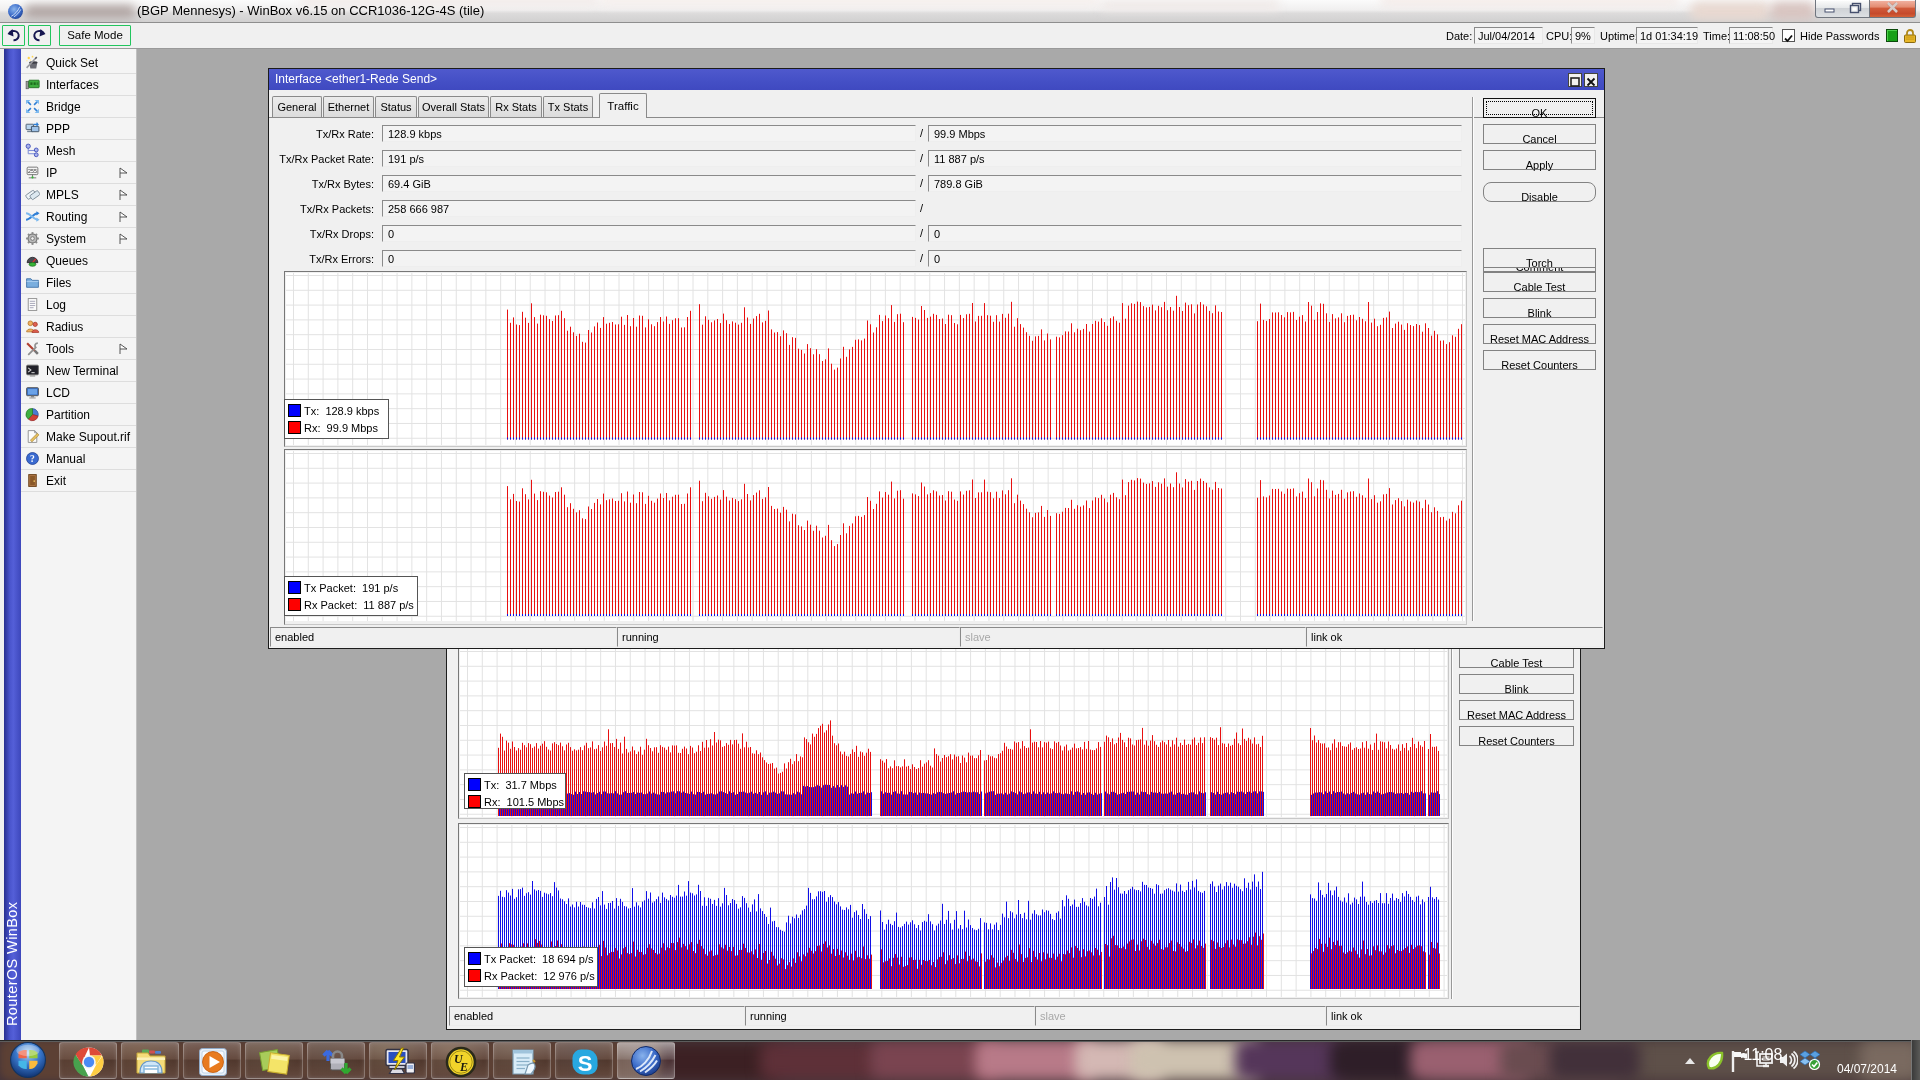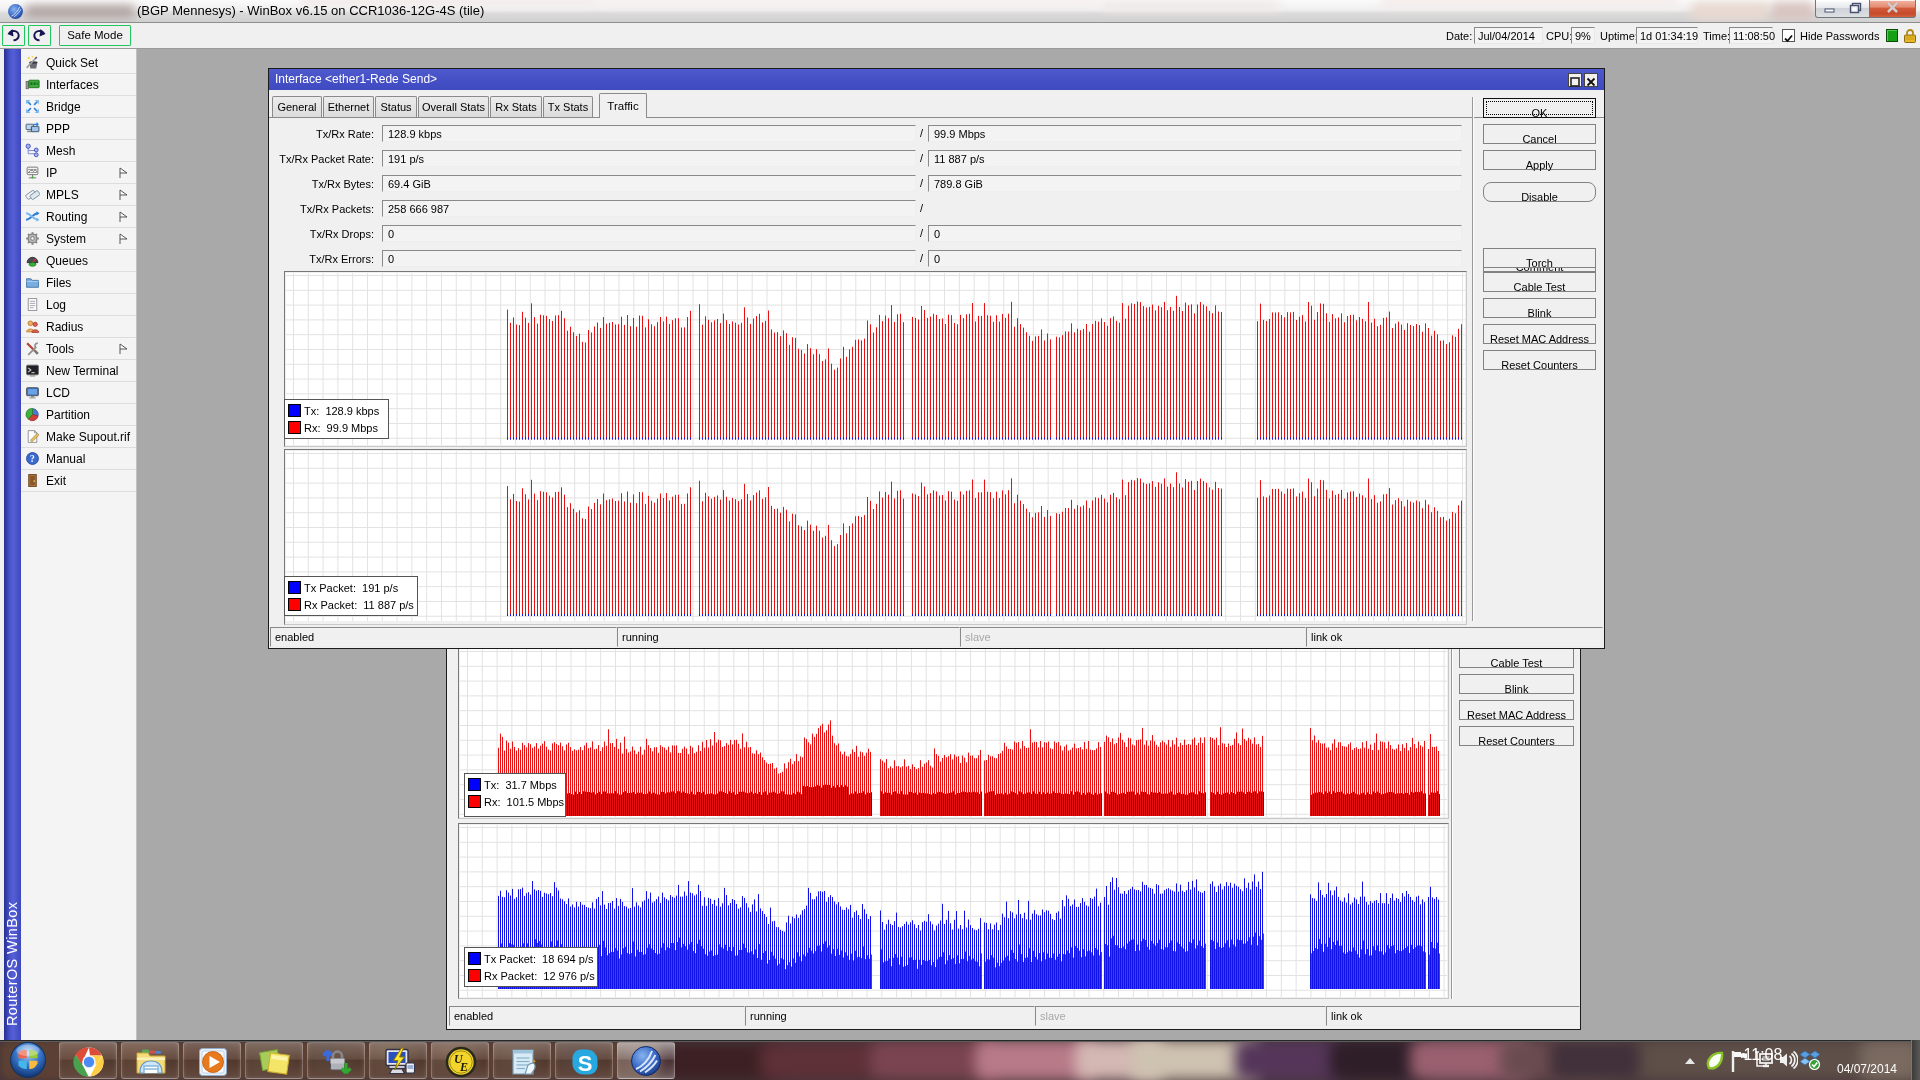--- a/index.html
+++ b/index.html
@@ -348,21 +348,21 @@
       </svg>
       <span class="t">Exit</span>
     </div>
 </div>
 <div class="win" style="left:446px;top:560px;width:1135px;height:470px;z-index:5">
 <div class="graph" style="left:11px;top:86px;width:991px;height:172px"></div>
 <div class="gwhite" style="left:13px;top:88px;width:987px;height:168px"><svg width="987" height="168">
         <path d="M38.5 98.8V167M40.5 84.6V167M42.5 87.8V167M44.5 101.6V167M46.5 91.6V167M48.5 93.7V167M50.5 99.8V167M52.5 92.5V167M54.5 98.0V167M56.5 101.5V167M58.5 99.1V167M60.5 100.8V167M62.5 93.8V167M64.5 96.2V167M66.5 98.3V167M68.5 94.1V167M70.5 95.2V167M72.5 98.9V167M74.5 97.5V167M76.5 94.1V167M78.5 99.6V167M80.5 96.7V167M82.5 94.7V167M84.5 92.2V167M86.5 97.8V167M88.5 100.5V167M90.5 101.6V167M92.5 94.4V167M94.5 93.2V167M96.5 95.0V167M98.5 96.2V167M100.5 93.6V167M102.5 97.3V167M104.5 101.4V167M106.5 95.5V167M108.5 93.8V167M110.5 98.1V167M112.5 101.8V167M114.5 100.3V167M116.5 101.4V167M118.5 100.7V167M120.5 98.1V167M122.5 101.2V167M124.5 96.5V167M126.5 93.8V167M128.5 99.2V167M130.5 98.4V167M132.5 92.4V167M134.5 100.2V167M136.5 99.7V167M138.5 96.1V167M140.5 102.0V167M142.5 98.3V167M144.5 92.5V167M146.5 96.8V167M148.5 80.3V167M150.5 94.2V167M152.5 94.0V167M154.5 98.0V167M156.5 89.9V167M158.5 99.9V167M160.5 93.6V167M162.5 104.5V167M164.5 87.7V167M166.5 99.9V167M168.5 103.5V167M170.5 102.4V167M172.5 97.5V167M174.5 101.3V167M176.5 105.1V167M178.5 102.6V167M180.5 97.7V167M182.5 105.8V167M184.5 100.7V167M186.5 89.8V167M188.5 96.2V167M190.5 99.0V167M192.5 102.3V167M194.5 98.3V167M196.5 98.2V167M198.5 103.8V167M200.5 96.2V167M202.5 97.9V167M204.5 98.6V167M206.5 100.8V167M208.5 97.6V167M210.5 103.4V167M212.5 96.4V167M214.5 96.6V167M216.5 96.4V167M218.5 103.8V167M220.5 104.0V167M222.5 99.8V167M224.5 97.6V167M226.5 99.5V167M228.5 105.2V167M230.5 96.9V167M232.5 98.5V167M234.5 104.2V167M236.5 102.7V167M238.5 96.3V167M240.5 102.0V167M242.5 92.8V167M244.5 98.7V167M246.5 91.0V167M248.5 98.5V167M250.5 90.2V167M252.5 96.5V167M254.5 83.0V167M256.5 93.5V167M258.5 90.7V167M260.5 91.3V167M262.5 97.9V167M264.5 97.1V167M266.5 94.1V167M268.5 95.8V167M270.5 90.9V167M272.5 95.4V167M274.5 91.0V167M276.5 90.8V167M278.5 94.7V167M280.5 99.8V167M282.5 84.4V167M284.5 98.3V167M286.5 92.7V167M288.5 98.5V167M290.5 98.0V167M292.5 104.3V167M294.5 104.7V167M296.5 101.3V167M298.5 105.2V167M300.5 103.5V167M302.5 108.3V167M304.5 111.1V167M306.5 113.5V167M308.5 115.0V167M310.5 114.6V167M312.5 114.0V167M314.5 119.6V167M316.5 118.6V167M318.5 124.6V167M320.5 123.9V167M322.5 122.7V167M324.5 114.4V167M326.5 119.5V167M328.5 113.2V167M330.5 109.8V167M332.5 115.2V167M334.5 112.2V167M336.5 105.1V167M338.5 112.2V167M340.5 107.4V167M342.5 108.3V167M344.5 88.4V167M346.5 90.1V167M348.5 93.3V167M350.5 95.4V167M352.5 84.6V167M354.5 87.8V167M356.5 84.9V167M358.5 79.1V167M360.5 76.8V167M362.5 74.8V167M364.5 83.5V167M366.5 81.3V167M368.5 75.5V167M370.5 71.4V167M372.5 86.7V167M374.5 94.2V167M376.5 96.3V167M378.5 94.5V167M380.5 102.5V167M382.5 105.3V167M384.5 102.7V167M386.5 106.9V167M388.5 107.5V167M390.5 104.9V167M392.5 100.4V167M394.5 103.0V167M396.5 96.8V167M398.5 107.8V167M400.5 102.5V167M402.5 103.3V167M404.5 106.9V167M406.5 103.7V167M408.5 99.7V167M410.5 102.9V167M420.5 110.2V167M422.5 111.7V167M424.5 113.6V167M426.5 110.1V167M428.5 119.3V167M430.5 117.4V167M432.5 119.2V167M434.5 111.3V167M436.5 117.2V167M438.5 117.1V167M440.5 118.4V167M442.5 117.4V167M444.5 110.3V167M446.5 117.6V167M448.5 116.9V167M450.5 120.0V167M452.5 115.3V167M454.5 118.0V167M456.5 120.0V167M458.5 119.1V167M460.5 111.2V167M462.5 117.7V167M464.5 114.7V167M466.5 113.4V167M468.5 111.2V167M470.5 116.7V167M472.5 118.5V167M474.5 99.4V167M476.5 105.1V167M478.5 106.7V167M480.5 112.6V167M482.5 109.0V167M484.5 106.0V167M486.5 108.2V167M488.5 107.2V167M490.5 105.2V167M492.5 110.4V167M494.5 105.6V167M496.5 107.7V167M498.5 107.2V167M500.5 114.0V167M502.5 106.5V167M504.5 108.6V167M506.5 113.3V167M508.5 103.6V167M510.5 106.7V167M512.5 106.6V167M514.5 109.1V167M516.5 109.2V167M518.5 106.3V167M520.5 101.0V167M524.5 111.5V167M526.5 111.0V167M528.5 105.9V167M530.5 107.3V167M532.5 107.2V167M534.5 108.8V167M536.5 109.3V167M538.5 105.1V167M540.5 104.2V167M542.5 101.8V167M544.5 93.8V167M546.5 97.5V167M548.5 99.9V167M550.5 99.9V167M552.5 100.6V167M554.5 92.5V167M556.5 93.8V167M558.5 93.1V167M560.5 99.7V167M562.5 92.1V167M564.5 97.1V167M566.5 99.0V167M568.5 98.6V167M570.5 80.3V167M572.5 93.6V167M574.5 92.7V167M576.5 93.0V167M578.5 98.3V167M580.5 92.0V167M582.5 98.4V167M584.5 93.1V167M586.5 93.7V167M588.5 92.6V167M590.5 99.3V167M592.5 100.1V167M594.5 92.4V167M596.5 93.9V167M598.5 92.9V167M600.5 96.5V167M602.5 101.5V167M604.5 97.5V167M606.5 95.6V167M608.5 101.5V167M610.5 100.7V167M612.5 98.6V167M614.5 94.6V167M616.5 99.4V167M618.5 99.0V167M620.5 98.1V167M622.5 100.4V167M624.5 92.9V167M626.5 99.8V167M628.5 92.0V167M630.5 100.6V167M632.5 101.1V167M634.5 101.1V167M636.5 99.4V167M638.5 93.1V167M640.5 97.9V167M644.5 92.8V167M646.5 86.6V167M648.5 88.3V167M650.5 93.0V167M652.5 89.4V167M654.5 95.3V167M656.5 94.0V167M658.5 88.5V167M660.5 83.9V167M662.5 90.9V167M664.5 93.3V167M666.5 98.0V167M668.5 88.7V167M670.5 89.4V167M672.5 95.5V167M674.5 96.5V167M676.5 91.2V167M678.5 90.8V167M680.5 90.4V167M682.5 78.9V167M684.5 95.7V167M686.5 91.5V167M688.5 96.7V167M690.5 91.6V167M692.5 86.1V167M694.5 92.2V167M696.5 95.8V167M698.5 97.9V167M700.5 93.4V167M702.5 91.6V167M704.5 93.2V167M706.5 95.5V167M708.5 91.0V167M710.5 97.8V167M712.5 91.3V167M714.5 95.4V167M716.5 88.7V167M718.5 97.7V167M720.5 93.8V167M722.5 96.0V167M724.5 90.6V167M726.5 95.9V167M728.5 94.9V167M730.5 95.7V167M732.5 90.4V167M734.5 88.5V167M736.5 96.1V167M738.5 93.8V167M740.5 88.5V167M742.5 94.1V167M744.5 88.3V167M750.5 88.2V167M752.5 89.0V167M754.5 90.7V167M756.5 88.7V167M758.5 96.1V167M760.5 78.2V167M762.5 94.2V167M764.5 94.7V167M766.5 98.0V167M768.5 94.5V167M770.5 96.8V167M772.5 95.9V167M774.5 89.8V167M776.5 83.5V167M778.5 94.3V167M780.5 96.1V167M782.5 79.5V167M784.5 89.9V167M786.5 91.9V167M788.5 88.8V167M790.5 90.5V167M792.5 94.6V167M794.5 88.4V167M796.5 95.4V167M798.5 94.8V167M800.5 98.0V167M802.5 86.8V167M850.5 79.0V167M852.5 91.2V167M854.5 86.5V167M856.5 93.5V167M858.5 91.1V167M860.5 94.2V167M862.5 94.6V167M864.5 94.3V167M866.5 98.7V167M868.5 98.4V167M870.5 101.2V167M872.5 94.5V167M874.5 90.3V167M876.5 98.7V167M878.5 93.2V167M880.5 93.3V167M882.5 97.0V167M884.5 97.5V167M886.5 97.8V167M888.5 95.3V167M890.5 93.5V167M892.5 100.8V167M894.5 99.1V167M896.5 98.3V167M898.5 100.0V167M900.5 99.5V167M902.5 93.2V167M904.5 98.7V167M906.5 92.1V167M908.5 99.7V167M910.5 95.5V167M912.5 101.0V167M914.5 93.8V167M916.5 84.6V167M918.5 100.8V167M920.5 92.3V167M922.5 92.7V167M924.5 93.3V167M926.5 99.4V167M928.5 92.5V167M930.5 96.0V167M932.5 99.8V167M934.5 100.6V167M936.5 99.5V167M938.5 95.5V167M940.5 101.9V167M942.5 95.2V167M944.5 98.9V167M946.5 94.0V167M948.5 101.4V167M950.5 98.0V167M952.5 88.8V167M954.5 95.0V167M956.5 99.2V167M958.5 92.5V167M960.5 96.3V167M962.5 97.8V167M964.5 92.0V167M968.5 100.0V167M970.5 85.0V167M972.5 97.8V167M974.5 97.9V167M976.5 97.4V167M978.5 101.9V167" stroke="#e81010" stroke-width="1" fill="none"></path>
         <path d="M39.5 145.2V167M41.5 143.3V167M43.5 143.5V167M45.5 144.1V167M47.5 145.0V167M49.5 142.9V167M51.5 142.9V167M53.5 144.0V167M55.5 144.0V167M57.5 145.0V167M59.5 145.8V167M61.5 144.5V167M63.5 143.7V167M65.5 145.6V167M67.5 142.9V167M69.5 145.0V167M71.5 145.0V167M73.5 145.6V167M75.5 142.2V167M77.5 143.1V167M79.5 142.6V167M81.5 143.6V167M83.5 145.7V167M85.5 144.6V167M87.5 144.0V167M89.5 145.4V167M91.5 142.4V167M93.5 144.5V167M95.5 145.2V167M97.5 142.9V167M99.5 145.4V167M101.5 142.5V167M103.5 144.2V167M105.5 143.8V167M107.5 144.6V167M109.5 144.1V167M111.5 145.1V167M113.5 145.7V167M115.5 142.7V167M117.5 145.0V167M119.5 143.0V167M121.5 145.0V167M123.5 142.3V167M125.5 142.6V167M127.5 143.1V167M129.5 143.1V167M131.5 143.7V167M133.5 143.2V167M135.5 145.4V167M137.5 144.1V167M139.5 142.8V167M141.5 145.1V167M143.5 142.5V167M145.5 142.6V167M147.5 144.3V167M149.5 144.5V167M151.5 144.2V167M153.5 144.4V167M155.5 142.2V167M157.5 144.4V167M159.5 145.7V167M161.5 145.5V167M163.5 143.2V167M165.5 142.2V167M167.5 144.0V167M169.5 144.0V167M171.5 143.8V167M173.5 143.1V167M175.5 145.0V167M177.5 143.6V167M179.5 143.8V167M181.5 143.6V167M183.5 145.1V167M185.5 145.2V167M187.5 144.5V167M189.5 142.5V167M191.5 144.6V167M193.5 143.6V167M195.5 144.7V167M197.5 145.4V167M199.5 145.6V167M201.5 142.9V167M203.5 143.0V167M205.5 144.5V167M207.5 143.3V167M209.5 143.4V167M211.5 142.6V167M213.5 142.4V167M215.5 144.3V167M217.5 142.2V167M219.5 142.3V167M221.5 143.7V167M223.5 142.6V167M225.5 144.0V167M227.5 144.4V167M229.5 144.9V167M231.5 142.6V167M233.5 145.2V167M235.5 145.6V167M237.5 142.9V167M239.5 143.0V167M241.5 144.1V167M243.5 142.8V167M245.5 145.6V167M247.5 144.9V167M249.5 144.8V167M251.5 144.3V167M253.5 145.2V167M255.5 145.5V167M257.5 144.6V167M259.5 142.6V167M261.5 142.3V167M263.5 143.1V167M265.5 144.1V167M267.5 144.9V167M269.5 142.3V167M271.5 143.9V167M273.5 143.2V167M275.5 145.7V167M277.5 145.0V167M279.5 142.8V167M281.5 142.9V167M283.5 142.6V167M285.5 143.6V167M287.5 144.3V167M289.5 143.7V167M291.5 142.7V167M293.5 144.7V167M295.5 143.9V167M297.5 144.8V167M299.5 143.0V167M301.5 145.8V167M303.5 143.3V167M305.5 142.4V167M307.5 145.7V167M309.5 143.7V167M311.5 143.5V167M313.5 142.7V167M315.5 143.7V167M317.5 144.9V167M319.5 144.3V167M321.5 142.3V167M323.5 142.5V167M325.5 145.3V167M327.5 145.5V167M329.5 145.5V167M331.5 145.7V167M333.5 144.2V167M335.5 145.3V167M337.5 142.7V167M339.5 143.4V167M341.5 145.3V167M343.5 136.9V167M345.5 137.6V167M347.5 137.0V167M349.5 138.0V167M351.5 138.2V167M353.5 138.1V167M355.5 137.4V167M357.5 136.2V167M359.5 136.8V167M361.5 138.6V167M363.5 136.2V167M365.5 135.7V167M367.5 136.0V167M369.5 136.0V167M371.5 138.8V167M373.5 137.1V167M375.5 138.6V167M377.5 136.0V167M379.5 138.2V167M381.5 136.2V167M383.5 137.9V167M385.5 136.3V167M387.5 137.7V167M389.5 145.6V167M391.5 144.4V167M393.5 144.7V167M395.5 142.6V167M397.5 144.7V167M399.5 144.0V167M401.5 143.8V167M403.5 142.4V167M405.5 145.4V167M407.5 143.6V167M409.5 144.0V167M411.5 143.2V167M421.5 142.3V167M423.5 144.7V167M425.5 143.3V167M427.5 143.9V167M429.5 143.8V167M431.5 145.6V167M433.5 142.9V167M435.5 142.3V167M437.5 144.5V167M439.5 144.7V167M441.5 142.2V167M443.5 145.4V167M445.5 145.5V167M447.5 145.5V167M449.5 142.9V167M451.5 143.1V167M453.5 144.2V167M455.5 143.6V167M457.5 145.7V167M459.5 143.5V167M461.5 144.2V167M463.5 143.9V167M465.5 144.4V167M467.5 144.4V167M469.5 145.0V167M471.5 145.6V167M473.5 144.2V167M475.5 144.9V167M477.5 143.3V167M479.5 142.9V167M481.5 143.2V167M483.5 144.2V167M485.5 144.9V167M487.5 144.4V167M489.5 144.0V167M491.5 143.5V167M493.5 142.3V167M495.5 145.5V167M497.5 144.1V167M499.5 144.0V167M501.5 143.2V167M503.5 142.6V167M505.5 143.0V167M507.5 143.5V167M509.5 143.1V167M511.5 143.4V167M513.5 142.7V167M515.5 143.3V167M517.5 143.3V167M519.5 144.9V167M521.5 142.5V167M525.5 144.4V167M527.5 143.6V167M529.5 142.8V167M531.5 142.3V167M533.5 142.2V167M535.5 145.8V167M537.5 144.7V167M539.5 144.7V167M541.5 144.4V167M543.5 145.3V167M545.5 143.8V167M547.5 145.5V167M549.5 144.7V167M551.5 142.4V167M553.5 143.1V167M555.5 144.1V167M557.5 145.4V167M559.5 142.4V167M561.5 143.3V167M563.5 145.1V167M565.5 144.6V167M567.5 143.5V167M569.5 143.3V167M571.5 144.9V167M573.5 142.4V167M575.5 144.6V167M577.5 144.9V167M579.5 142.8V167M581.5 145.2V167M583.5 143.3V167M585.5 145.1V167M587.5 143.6V167M589.5 144.8V167M591.5 144.4V167M593.5 142.4V167M595.5 144.1V167M597.5 144.2V167M599.5 143.6V167M601.5 144.8V167M603.5 145.2V167M605.5 144.4V167M607.5 144.8V167M609.5 145.1V167M611.5 142.3V167M613.5 145.7V167M615.5 142.9V167M617.5 142.4V167M619.5 143.3V167M621.5 145.7V167M623.5 144.0V167M625.5 145.7V167M627.5 143.6V167M629.5 143.3V167M631.5 144.9V167M633.5 145.8V167M635.5 143.8V167M637.5 145.5V167M639.5 144.7V167M641.5 144.2V167M645.5 142.6V167M647.5 144.5V167M649.5 145.3V167M651.5 142.9V167M653.5 142.8V167M655.5 143.9V167M657.5 145.6V167M659.5 145.1V167M661.5 144.3V167M663.5 143.8V167M665.5 145.0V167M667.5 142.9V167M669.5 142.8V167M671.5 142.5V167M673.5 142.6V167M675.5 145.7V167M677.5 143.7V167M679.5 145.5V167M681.5 142.6V167M683.5 143.1V167M685.5 143.1V167M687.5 145.1V167M689.5 145.6V167M691.5 142.9V167M693.5 143.6V167M695.5 143.6V167M697.5 144.1V167M699.5 142.9V167M701.5 144.6V167M703.5 144.8V167M705.5 144.5V167M707.5 144.7V167M709.5 143.5V167M711.5 142.6V167M713.5 145.5V167M715.5 145.6V167M717.5 144.0V167M719.5 143.4V167M721.5 145.1V167M723.5 144.8V167M725.5 145.6V167M727.5 145.7V167M729.5 144.0V167M731.5 143.3V167M733.5 143.4V167M735.5 145.2V167M737.5 145.4V167M739.5 142.4V167M741.5 143.9V167M743.5 144.3V167M745.5 143.3V167M751.5 143.2V167M753.5 143.9V167M755.5 145.5V167M757.5 142.8V167M759.5 145.0V167M761.5 145.7V167M763.5 144.5V167M765.5 143.9V167M767.5 143.5V167M769.5 145.2V167M771.5 143.2V167M773.5 144.0V167M775.5 145.2V167M777.5 142.7V167M779.5 142.9V167M781.5 142.5V167M783.5 143.4V167M785.5 145.0V167M787.5 143.0V167M789.5 142.6V167M791.5 143.9V167M793.5 142.5V167M795.5 142.3V167M797.5 144.4V167M799.5 142.4V167M801.5 142.4V167M803.5 142.9V167M851.5 145.8V167M853.5 144.5V167M855.5 143.6V167M857.5 143.6V167M859.5 143.1V167M861.5 143.5V167M863.5 145.2V167M865.5 142.4V167M867.5 143.9V167M869.5 142.6V167M871.5 145.1V167M873.5 142.2V167M875.5 143.8V167M877.5 143.0V167M879.5 143.1V167M881.5 142.6V167M883.5 144.5V167M885.5 145.5V167M887.5 144.3V167M889.5 145.2V167M891.5 143.9V167M893.5 142.9V167M895.5 144.5V167M897.5 145.3V167M899.5 145.7V167M901.5 144.3V167M903.5 143.7V167M905.5 145.7V167M907.5 143.4V167M909.5 145.0V167M911.5 145.4V167M913.5 142.5V167M915.5 143.9V167M917.5 142.6V167M919.5 143.9V167M921.5 145.4V167M923.5 144.9V167M925.5 144.3V167M927.5 143.5V167M929.5 143.0V167M931.5 143.1V167M933.5 143.5V167M935.5 144.9V167M937.5 144.3V167M939.5 144.4V167M941.5 144.0V167M943.5 144.8V167M945.5 143.9V167M947.5 144.1V167M949.5 145.7V167M951.5 142.8V167M953.5 143.7V167M955.5 142.9V167M957.5 143.1V167M959.5 143.2V167M961.5 142.2V167M963.5 144.4V167M965.5 144.4V167M969.5 145.8V167M971.5 143.4V167M973.5 143.7V167M975.5 143.7V167M977.5 142.2V167M979.5 145.1V167" stroke="#1010e8" stroke-width="1" fill="none"></path>
       </svg></div>
-<div class="legend" style="left:17px;top:212px;width:102px;height:44px">
+<div class="legend" style="left:17px;top:212px;width:102px;height:36px">
       <div class="sq" style="top:4px;background:#0000fe"></div>
       <div class="sq" style="top:21px;background:#fe0000"></div>
       <span class="lt" style="top:5px">Tx:&nbsp; 31.7 Mbps</span>
       <span class="lt" style="top:22px">Rx:&nbsp; 101.5 Mbps</span>
     </div>
 <div class="graph" style="left:11px;top:262px;width:991px;height:176px"></div>
 <div class="gwhite" style="left:13px;top:264px;width:987px;height:172px"><svg width="987" height="172">
         <path d="M38.5 70.9V164M40.5 65.8V164M42.5 71.8V164M44.5 72.2V164M46.5 65.2V164M48.5 67.6V164M50.5 70.5V164M52.5 63.9V164M54.5 73.8V164M56.5 72.2V164M58.5 64.3V164M60.5 64.1V164M62.5 62.6V164M64.5 70.9V164M66.5 68.2V164M68.5 67.2V164M70.5 69.6V164M72.5 56.0V164M74.5 64.4V164M76.5 65.7V164M78.5 65.0V164M80.5 65.9V164M82.5 71.9V164M84.5 67.7V164M86.5 68.5V164M88.5 69.3V164M90.5 68.1V164M92.5 71.2V164M94.5 57.1V164M96.5 62.6V164M98.5 65.4V164M100.5 73.5V164M102.5 74.3V164M104.5 76.3V164M106.5 79.0V164M108.5 73.4V164M110.5 81.6V164M112.5 79.5V164M114.5 82.4V164M116.5 76.8V164M118.5 81.5V164M120.5 77.0V164M122.5 79.7V164M124.5 79.9V164M126.5 82.0V164M128.5 82.7V164M130.5 83.2V164M132.5 77.3V164M134.5 83.5V164M136.5 73.9V164M138.5 72.0V164M140.5 80.4V164M142.5 66.1V164M144.5 79.6V164M146.5 83.9V164M148.5 78.0V164M150.5 77.8V164M152.5 76.0V164M154.5 83.6V164M156.5 73.1V164M158.5 80.9V164M160.5 73.8V164M162.5 76.9V164M164.5 81.1V164M166.5 81.6V164M168.5 83.5V164M170.5 83.0V164M172.5 63.1V164M174.5 81.7V164M176.5 77.3V164M178.5 80.5V164M180.5 82.4V164M182.5 76.7V164M184.5 75.4V164M186.5 66.1V164M188.5 73.7V164M190.5 67.5V164M192.5 77.5V164M194.5 76.4V164M196.5 74.1V164M198.5 71.5V164M200.5 77.9V164M202.5 67.6V164M204.5 72.3V164M206.5 73.9V164M208.5 75.4V164M210.5 70.0V164M212.5 71.8V164M214.5 72.7V164M216.5 70.6V164M218.5 59.9V164M220.5 71.6V164M222.5 71.6V164M224.5 66.5V164M226.5 70.7V164M228.5 56.1V164M230.5 67.6V164M232.5 68.3V164M234.5 70.5V164M236.5 69.4V164M238.5 59.8V164M240.5 66.0V164M242.5 80.8V164M244.5 72.3V164M246.5 80.9V164M248.5 72.8V164M250.5 73.8V164M252.5 79.0V164M254.5 74.9V164M256.5 80.9V164M258.5 73.2V164M260.5 81.7V164M262.5 78.3V164M264.5 62.9V164M266.5 70.0V164M268.5 80.3V164M270.5 78.0V164M272.5 74.0V164M274.5 75.1V164M276.5 78.9V164M278.5 83.7V164M280.5 82.3V164M282.5 71.1V164M284.5 72.9V164M286.5 78.2V164M288.5 82.6V164M290.5 86.9V164M292.5 79.4V164M294.5 74.4V164M296.5 86.4V164M298.5 69.1V164M300.5 83.4V164M302.5 86.1V164M304.5 89.0V164M306.5 92.0V164M308.5 99.0V164M310.5 82.6V164M312.5 96.4V164M314.5 95.9V164M316.5 102.1V164M318.5 102.2V164M320.5 104.8V164M322.5 105.9V164M324.5 106.7V164M326.5 97.4V164M328.5 90.7V164M330.5 98.5V164M332.5 91.7V164M334.5 93.3V164M336.5 89.5V164M338.5 92.9V164M340.5 89.6V164M342.5 85.4V164M344.5 84.1V164M346.5 80.6V164M348.5 62.9V164M350.5 67.9V164M352.5 74.3V164M354.5 74.2V164M356.5 71.4V164M358.5 66.3V164M360.5 66.2V164M362.5 66.8V164M364.5 66.0V164M366.5 76.7V164M368.5 72.2V164M370.5 70.1V164M372.5 72.1V164M374.5 76.5V164M376.5 79.3V164M378.5 77.1V164M380.5 81.4V164M382.5 84.7V164M384.5 85.0V164M386.5 82.4V164M388.5 84.3V164M390.5 79.9V164M392.5 92.7V164M394.5 87.1V164M396.5 85.5V164M398.5 90.0V164M400.5 94.0V164M402.5 79.0V164M404.5 84.2V164M406.5 88.9V164M408.5 94.0V164M410.5 91.1V164M420.5 85.5V164M422.5 97.0V164M424.5 104.7V164M426.5 99.2V164M428.5 94.7V164M430.5 98.8V164M432.5 100.1V164M434.5 96.2V164M436.5 87.6V164M438.5 101.9V164M440.5 102.5V164M442.5 101.2V164M444.5 98.9V164M446.5 96.6V164M448.5 99.6V164M450.5 97.3V164M452.5 95.3V164M454.5 99.3V164M456.5 103.1V164M458.5 100.0V164M460.5 105.5V164M462.5 97.1V164M464.5 95.8V164M466.5 96.7V164M468.5 89.2V164M470.5 96.4V164M472.5 99.2V164M474.5 105.5V164M476.5 100.6V164M478.5 98.7V164M480.5 95.5V164M482.5 78.8V164M484.5 99.0V164M486.5 94.8V164M488.5 85.9V164M490.5 98.3V164M492.5 104.6V164M494.5 94.8V164M496.5 86.1V164M498.5 103.6V164M500.5 100.0V164M502.5 104.2V164M504.5 85.7V164M506.5 102.5V164M508.5 94.5V164M510.5 100.1V164M512.5 103.0V164M514.5 104.6V164M516.5 105.2V164M518.5 103.8V164M520.5 93.1V164M524.5 97.4V164M526.5 97.9V164M528.5 104.3V164M530.5 98.4V164M532.5 104.3V164M534.5 99.7V164M536.5 97.5V164M538.5 105.1V164M540.5 99.9V164M542.5 88.6V164M544.5 92.3V164M546.5 76.6V164M548.5 93.2V164M550.5 86.2V164M552.5 87.4V164M554.5 93.4V164M556.5 89.5V164M558.5 75.0V164M560.5 89.0V164M562.5 93.1V164M564.5 87.7V164M566.5 94.3V164M568.5 75.8V164M570.5 94.7V164M572.5 88.6V164M574.5 85.2V164M576.5 89.2V164M578.5 90.4V164M580.5 90.4V164M582.5 84.5V164M584.5 87.2V164M586.5 85.3V164M588.5 85.7V164M590.5 88.9V164M592.5 94.1V164M594.5 95.1V164M596.5 87.8V164M598.5 86.3V164M600.5 93.6V164M602.5 75.1V164M604.5 81.4V164M606.5 70.3V164M608.5 73.8V164M610.5 81.1V164M612.5 79.5V164M614.5 74.6V164M616.5 81.9V164M618.5 81.8V164M620.5 78.1V164M622.5 73.1V164M624.5 76.8V164M626.5 80.4V164M628.5 81.4V164M630.5 73.0V164M632.5 73.9V164M634.5 71.6V164M636.5 63.6V164M638.5 81.3V164M640.5 77.7V164M644.5 72.0V164M646.5 61.0V164M648.5 79.7V164M650.5 57.0V164M652.5 52.4V164M654.5 64.7V164M656.5 53.0V164M658.5 62.2V164M660.5 68.5V164M662.5 68.7V164M664.5 66.0V164M666.5 68.9V164M668.5 65.2V164M670.5 63.8V164M672.5 61.8V164M674.5 64.4V164M676.5 65.2V164M678.5 65.0V164M680.5 66.4V164M682.5 56.8V164M684.5 59.9V164M686.5 60.0V164M688.5 62.5V164M690.5 63.0V164M692.5 63.8V164M694.5 68.7V164M696.5 59.2V164M698.5 60.2V164M700.5 68.8V164M702.5 68.5V164M704.5 65.2V164M706.5 63.8V164M708.5 63.2V164M710.5 64.6V164M712.5 65.6V164M714.5 66.6V164M716.5 58.4V164M718.5 66.6V164M720.5 59.6V164M722.5 65.8V164M724.5 67.0V164M726.5 65.2V164M728.5 56.9V164M730.5 64.5V164M732.5 55.9V164M734.5 62.4V164M736.5 54.4V164M738.5 65.9V164M740.5 67.2V164M742.5 67.8V164M744.5 65.9V164M750.5 58.9V164M752.5 56.4V164M754.5 61.5V164M756.5 67.0V164M758.5 60.7V164M760.5 58.6V164M762.5 64.5V164M764.5 61.2V164M766.5 57.1V164M768.5 60.8V164M770.5 57.7V164M772.5 62.7V164M774.5 58.7V164M776.5 60.8V164M778.5 61.7V164M780.5 64.2V164M782.5 66.2V164M784.5 53.3V164M786.5 62.9V164M788.5 57.7V164M790.5 64.5V164M792.5 56.6V164M794.5 49.4V164M796.5 61.9V164M798.5 56.5V164M800.5 64.0V164M802.5 46.8V164M850.5 69.4V164M852.5 73.1V164M854.5 73.5V164M856.5 75.8V164M858.5 57.4V164M860.5 65.2V164M862.5 69.9V164M864.5 72.4V164M866.5 69.0V164M868.5 57.8V164M870.5 65.5V164M872.5 70.2V164M874.5 65.4V164M876.5 61.6V164M878.5 71.9V164M880.5 75.5V164M882.5 76.7V164M884.5 72.5V164M886.5 77.5V164M888.5 68.3V164M890.5 79.5V164M892.5 77.6V164M894.5 72.6V164M896.5 74.4V164M898.5 79.0V164M900.5 71.7V164M902.5 56.6V164M904.5 71.6V164M906.5 77.0V164M908.5 79.7V164M910.5 76.1V164M912.5 77.9V164M914.5 75.8V164M916.5 75.1V164M918.5 78.0V164M920.5 68.1V164M922.5 78.2V164M924.5 78.2V164M926.5 68.1V164M928.5 78.8V164M930.5 73.0V164M932.5 68.6V164M934.5 75.6V164M936.5 73.0V164M938.5 74.0V164M940.5 77.0V164M942.5 68.1V164M944.5 71.5V164M946.5 65.9V164M948.5 69.0V164M950.5 71.9V164M952.5 75.1V164M954.5 76.9V164M956.5 71.7V164M958.5 70.7V164M960.5 79.4V164M962.5 74.4V164M964.5 77.1V164M968.5 72.0V164M970.5 61.8V164M972.5 72.3V164M974.5 73.9V164M976.5 72.0V164M978.5 74.6V164" stroke="#1010e8" stroke-width="1" fill="none"></path>
         <path d="M39.5 127.2V164M41.5 118.5V164M43.5 122.0V164M45.5 124.0V164M47.5 124.0V164M49.5 118.2V164M51.5 119.3V164M53.5 119.8V164M55.5 124.5V164M57.5 127.0V164M59.5 126.1V164M61.5 121.6V164M63.5 118.3V164M65.5 128.4V164M67.5 118.4V164M69.5 124.7V164M71.5 125.8V164M73.5 121.8V164M75.5 114.2V164M77.5 117.9V164M79.5 116.0V164M81.5 119.5V164M83.5 129.2V164M85.5 123.8V164M87.5 122.1V164M89.5 127.0V164M91.5 116.5V164M93.5 124.9V164M95.5 121.0V164M97.5 115.5V164M99.5 125.1V164M101.5 119.2V164M103.5 125.3V164M105.5 125.0V164M107.5 128.8V164M109.5 124.5V164M111.5 131.8V164M113.5 132.7V164M115.5 124.1V164M117.5 129.1V164M119.5 124.7V164M121.5 129.5V164M123.5 121.6V164M125.5 122.6V164M127.5 125.2V164M129.5 125.4V164M131.5 127.8V164M133.5 123.4V164M135.5 133.5V164M137.5 124.8V164M139.5 119.8V164M141.5 131.1V164M143.5 115.9V164M145.5 122.5V164M147.5 130.3V164M149.5 128.1V164M151.5 126.9V164M153.5 126.9V164M155.5 123.1V164M157.5 125.5V164M159.5 133.5V164M161.5 129.4V164M163.5 123.3V164M165.5 121.9V164M167.5 128.1V164M169.5 129.1V164M171.5 128.1V164M173.5 116.6V164M175.5 131.5V164M177.5 124.8V164M179.5 126.9V164M181.5 127.0V164M183.5 129.7V164M185.5 129.2V164M187.5 122.8V164M189.5 119.3V164M191.5 123.4V164M193.5 125.0V164M195.5 128.0V164M197.5 129.4V164M199.5 128.6V164M201.5 122.6V164M203.5 118.3V164M205.5 125.3V164M207.5 122.3V164M209.5 123.1V164M211.5 118.0V164M213.5 118.1V164M215.5 125.1V164M217.5 117.1V164M219.5 112.6V164M221.5 122.4V164M223.5 118.9V164M225.5 121.2V164M227.5 124.6V164M229.5 119.4V164M231.5 117.1V164M233.5 126.0V164M235.5 128.2V164M237.5 118.8V164M239.5 114.8V164M241.5 121.1V164M243.5 123.7V164M245.5 129.2V164M247.5 130.7V164M249.5 126.5V164M251.5 125.5V164M253.5 130.9V164M255.5 130.2V164M257.5 129.7V164M259.5 119.4V164M261.5 122.3V164M263.5 123.6V164M265.5 119.8V164M267.5 125.7V164M269.5 122.0V164M271.5 126.1V164M273.5 121.9V164M275.5 130.7V164M277.5 130.3V164M279.5 125.0V164M281.5 124.9V164M283.5 118.7V164M285.5 122.9V164M287.5 127.4V164M289.5 127.6V164M291.5 126.3V164M293.5 129.4V164M295.5 124.4V164M297.5 133.0V164M299.5 119.1V164M301.5 134.8V164M303.5 128.0V164M305.5 126.0V164M307.5 138.6V164M309.5 135.0V164M311.5 126.8V164M313.5 130.7V164M315.5 133.7V164M317.5 140.5V164M319.5 138.7V164M321.5 133.2V164M323.5 134.4V164M325.5 144.1V164M327.5 140.2V164M329.5 137.1V164M331.5 141.6V164M333.5 133.4V164M335.5 137.8V164M337.5 127.3V164M339.5 131.4V164M341.5 136.3V164M343.5 129.4V164M345.5 131.3V164M347.5 127.7V164M349.5 122.8V164M351.5 125.8V164M353.5 128.5V164M355.5 126.2V164M357.5 120.9V164M359.5 120.4V164M361.5 126.5V164M363.5 118.8V164M365.5 116.4V164M367.5 122.5V164M369.5 120.3V164M371.5 128.7V164M373.5 124.1V164M375.5 131.0V164M377.5 123.9V164M379.5 129.9V164M381.5 125.5V164M383.5 132.5V164M385.5 127.3V164M387.5 130.7V164M389.5 134.8V164M391.5 128.7V164M393.5 135.5V164M395.5 125.8V164M397.5 132.3V164M399.5 131.9V164M401.5 133.2V164M403.5 121.5V164M405.5 134.1V164M407.5 130.3V164M409.5 133.7V164M411.5 129.6V164M421.5 124.3V164M423.5 137.4V164M425.5 136.3V164M427.5 135.9V164M429.5 133.4V164M431.5 141.2V164M433.5 132.8V164M435.5 129.1V164M437.5 132.6V164M439.5 139.6V164M441.5 131.8V164M443.5 141.8V164M445.5 141.1V164M447.5 140.1V164M449.5 132.6V164M451.5 132.2V164M453.5 135.0V164M455.5 134.8V164M457.5 143.8V164M459.5 134.8V164M461.5 139.8V164M463.5 135.0V164M465.5 136.0V164M467.5 136.2V164M469.5 134.9V164M471.5 140.3V164M473.5 137.0V164M475.5 142.1V164M477.5 134.4V164M479.5 132.1V164M481.5 131.8V164M483.5 127.3V164M485.5 139.2V164M487.5 135.5V164M489.5 130.2V164M491.5 134.2V164M493.5 133.1V164M495.5 139.1V164M497.5 130.4V164M499.5 138.3V164M501.5 134.0V164M503.5 133.8V164M505.5 126.6V164M507.5 136.2V164M509.5 130.9V164M511.5 134.6V164M513.5 133.6V164M515.5 136.3V164M517.5 136.8V164M519.5 141.4V164M521.5 128.4V164M525.5 136.7V164M527.5 134.2V164M529.5 134.6V164M531.5 130.2V164M533.5 132.7V164M535.5 142.4V164M537.5 137.6V164M539.5 141.2V164M541.5 137.8V164M543.5 135.6V164M545.5 132.4V164M547.5 130.8V164M549.5 135.8V164M551.5 124.9V164M553.5 127.8V164M555.5 134.0V164M557.5 136.5V164M559.5 119.6V164M561.5 129.1V164M563.5 136.9V164M565.5 132.9V164M567.5 132.3V164M569.5 123.2V164M571.5 137.0V164M573.5 125.9V164M575.5 131.9V164M577.5 134.5V164M579.5 128.0V164M581.5 136.3V164M583.5 127.3V164M585.5 134.3V164M587.5 128.6V164M589.5 132.7V164M591.5 132.9V164M593.5 128.6V164M595.5 134.7V164M597.5 131.7V164M599.5 128.8V164M601.5 136.3V164M603.5 129.0V164M605.5 129.4V164M607.5 125.6V164M609.5 128.2V164M611.5 122.4V164M613.5 132.7V164M615.5 121.1V164M617.5 123.0V164M619.5 125.7V164M621.5 132.2V164M623.5 124.2V164M625.5 131.4V164M627.5 126.2V164M629.5 125.6V164M631.5 127.3V164M633.5 130.5V164M635.5 123.0V164M637.5 124.7V164M639.5 130.3V164M641.5 126.9V164M645.5 119.0V164M647.5 120.2V164M649.5 131.6V164M651.5 113.3V164M653.5 110.8V164M655.5 120.0V164M657.5 120.4V164M659.5 122.9V164M661.5 123.2V164M663.5 121.6V164M665.5 124.2V164M667.5 118.6V164M669.5 116.4V164M671.5 114.8V164M673.5 114.4V164M675.5 126.0V164M677.5 119.6V164M679.5 125.5V164M681.5 116.3V164M683.5 113.7V164M685.5 115.0V164M687.5 121.9V164M689.5 124.6V164M691.5 115.8V164M693.5 118.6V164M695.5 120.7V164M697.5 118.1V164M699.5 114.7V164M701.5 124.1V164M703.5 124.8V164M705.5 122.3V164M707.5 122.3V164M709.5 118.1V164M711.5 115.6V164M713.5 125.9V164M715.5 126.4V164M717.5 117.3V164M719.5 119.0V164M721.5 121.7V164M723.5 123.6V164M725.5 126.7V164M727.5 126.1V164M729.5 116.8V164M731.5 118.1V164M733.5 114.4V164M735.5 123.4V164M737.5 120.3V164M739.5 115.7V164M741.5 121.0V164M743.5 122.8V164M745.5 118.6V164M751.5 114.9V164M753.5 116.2V164M755.5 123.9V164M757.5 117.5V164M759.5 121.9V164M761.5 123.0V164M763.5 122.0V164M765.5 118.3V164M767.5 115.3V164M769.5 122.4V164M771.5 114.6V164M773.5 119.5V164M775.5 121.6V164M777.5 114.3V164M779.5 115.2V164M781.5 115.2V164M783.5 118.8V164M785.5 118.5V164M787.5 116.2V164M789.5 112.3V164M791.5 119.8V164M793.5 111.7V164M795.5 107.6V164M797.5 120.4V164M799.5 111.2V164M801.5 114.8V164M803.5 108.5V164M851.5 128.3V164M853.5 126.0V164M855.5 123.0V164M857.5 124.1V164M859.5 113.9V164M861.5 118.8V164M863.5 126.8V164M865.5 118.7V164M867.5 121.9V164M869.5 112.6V164M871.5 124.2V164M873.5 116.9V164M875.5 120.0V164M877.5 115.6V164M879.5 120.8V164M881.5 120.7V164M883.5 127.5V164M885.5 128.9V164M887.5 127.3V164M889.5 125.8V164M891.5 126.7V164M893.5 122.5V164M895.5 125.6V164M897.5 129.2V164M899.5 132.6V164M901.5 124.4V164M903.5 115.6V164M905.5 129.2V164M907.5 124.0V164M909.5 130.7V164M911.5 130.3V164M913.5 121.3V164M915.5 125.2V164M917.5 120.4V164M919.5 126.3V164M921.5 126.4V164M923.5 129.7V164M925.5 127.5V164M927.5 120.2V164M929.5 123.5V164M931.5 121.1V164M933.5 120.3V164M935.5 128.3V164M937.5 125.0V164M939.5 126.0V164M941.5 126.1V164M943.5 124.7V164M945.5 123.0V164M947.5 121.4V164M949.5 127.9V164M951.5 119.8V164M953.5 124.0V164M955.5 122.3V164M957.5 120.7V164M959.5 120.3V164M961.5 121.2V164M963.5 126.3V164M965.5 127.3V164M969.5 129.7V164M971.5 117.0V164M973.5 122.9V164M975.5 123.6V164M977.5 117.7V164M979.5 128.5V164" stroke="#e81010" stroke-width="1" fill="none"></path>
       </svg></div>

